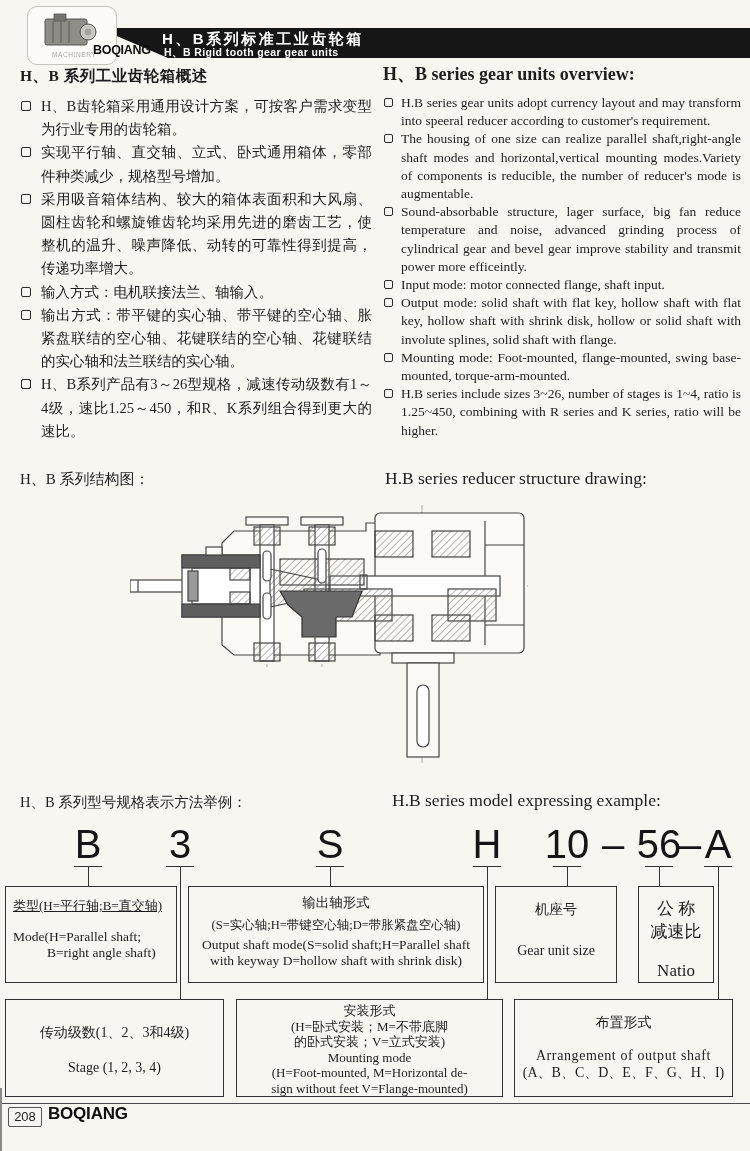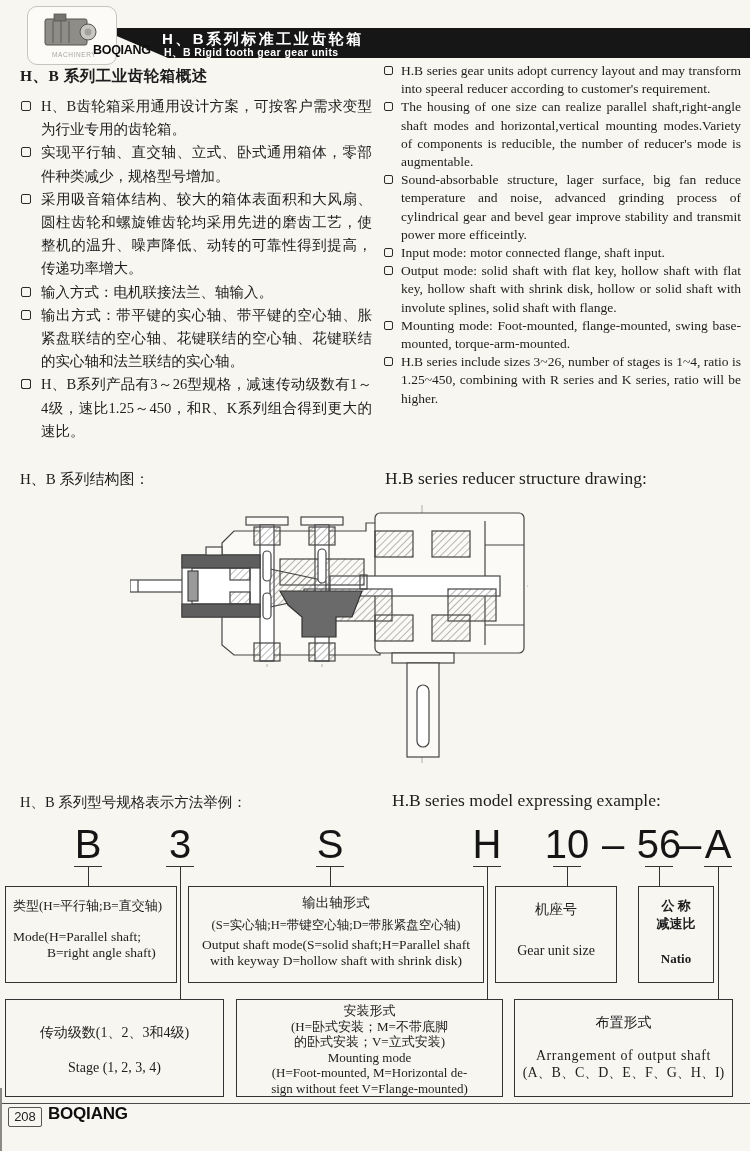--- a/index.html
+++ b/index.html
@@ -88,20 +88,21 @@
       <li class="b"><span class="sq"></span><span>实现平行轴、直交轴、立式、卧式通用箱体，零部件种类减少，规格型号增加。</span></li>
       <li class="b"><span class="sq"></span><span>采用吸音箱体结构、较大的箱体表面积和大风扇、圆柱齿轮和螺旋锥齿轮均采用先进的磨齿工艺，使整机的温升、噪声降低、动转的可靠性得到提高，传递功率增大。</span></li>
       <li class="b"><span class="sq"></span><span>输入方式：电机联接法兰、轴输入。</span></li>
       <li class="b"><span class="sq"></span><span>输出方式：带平键的实心轴、带平键的空心轴、胀紧盘联结的空心轴、花键联结的空心轴、花键联结的实心轴和法兰联结的实心轴。</span></li>
       <li class="b"><span class="sq"></span></li>
       <li class="b"><span class="sq"></span><span>H、B系列产品有3～26型规格，减速传动级数有1～4级，速比1.25～450，和R、K系列组合得到更大的速比。</span></li>
     </ul>
   </div>
 
   <div class="col-en">
+    <h2 class="h-en">H、B series gear units overview:</h2>
     <ul class="blist">
       <li class="b"><span class="sq"></span><span>H.B series gear units adopt currency layout and may transform into speeral reducer according to customer's requirement.</span></li>
       <li class="b"><span class="sq"></span><span>The housing of one size can realize parallel shaft,right-angle shaft modes and horizontal,vertical mounting modes.Variety of components is reducible, the number of reducer's mode is augmentable.</span></li>
       <li class="b"><span class="sq"></span><span>Sound-absorbable structure, lager surface, big fan reduce temperature and noise, advanced grinding process of cylindrical gear and bevel gear improve stability and transmit power more efficeintly.</span></li>
       <li class="b"><span class="sq"></span><span>Input mode: motor connected flange, shaft input.</span></li>
       <li class="b"><span class="sq"></span><span>Output mode: solid shaft with flat key, hollow shaft with flat key, hollow shaft with shrink disk, hollow or solid shaft with involute splines, solid shaft with flange.</span></li>
       <li class="b"><span class="sq"></span><span>Mounting mode: Foot-mounted, flange-mounted, swing base-mounted, torque-arm-mounted.</span></li>
       <li class="b"><span class="sq"></span><span>H.B series include sizes 3~26, number of stages is 1~4, ratio is 1.25~450, combining with R series and K series, ratio will be higher.</span></li>
     </ul>
   </div>
@@ -202,38 +203,38 @@
   <div class="tick" style="left:704px;top:866px;width:28px;"></div>
   <div class="vline" style="left:88px;top:866px;height:20px;"></div>
   <div class="vline" style="left:180px;top:866px;height:133px;"></div>
   <div class="vline" style="left:330px;top:866px;height:20px;"></div>
   <div class="vline" style="left:487px;top:866px;height:133px;"></div>
   <div class="vline" style="left:567px;top:866px;height:20px;"></div>
   <div class="vline" style="left:659px;top:866px;height:20px;"></div>
   <div class="vline" style="left:718px;top:866px;height:133px;"></div>
 
   <div class="mbox" style="left:5px;top:886px;width:172px;height:97px;padding:10px 6px 0 7px;font-size:13.5px;">
-    <div class="ln" style="font-size:13px;">类型(H=平行轴;B=直交轴)</div>
+    <div class="ln" style="font-size:13px;text-decoration:underline;">类型(H=平行轴;B=直交轴)</div>
     <div class="ln" style="margin-top:14px;">Mode(H=Parallel shaft;</div>
     <div class="ln" style="margin-left:34px;">B=right angle shaft)</div>
   </div>
 
   <div class="mbox cnt" style="left:188px;top:886px;width:296px;height:97px;padding-top:7px;font-size:13.5px;">
     <div class="ln">输出轴形式</div>
     <div class="ln" style="font-size:12.5px;margin-top:5px;">(S=实心轴;H=带键空心轴;D=带胀紧盘空心轴)</div>
     <div class="ln" style="margin-top:3px;">Output shaft mode(S=solid shaft;H=Parallel shaft</div>
     <div class="ln">with  keyway D=hollow shaft with shrink disk)</div>
   </div>
 
   <div class="mbox cnt" style="left:495px;top:886px;width:122px;height:97px;padding-top:14px;font-size:14px;">
     <div class="ln">机座号</div>
     <div class="ln" style="margin-top:24px;">Gear unit size</div>
   </div>
 
-  <div class="mbox cnt" style="left:638px;top:886px;width:76px;height:97px;padding-top:10px;font-size:13px;font-weight:bold;">
+  <div class="mbox cnt" style="left:638px;top:886px;width:76px;height:97px;padding-top:10px;font-size:17px;">
     <div class="ln">公  称</div>
     <div class="ln">减速比</div>
     <div class="ln" style="margin-top:18px;">Natio</div>
   </div>
 
   <div class="mbox cnt" style="left:5px;top:999px;width:219px;height:98px;padding-top:24px;font-size:14px;">
     <div class="ln">传动级数(1、2、3和4级)</div>
     <div class="ln" style="margin-top:18px;">Stage (1, 2, 3, 4)</div>
   </div>
 

